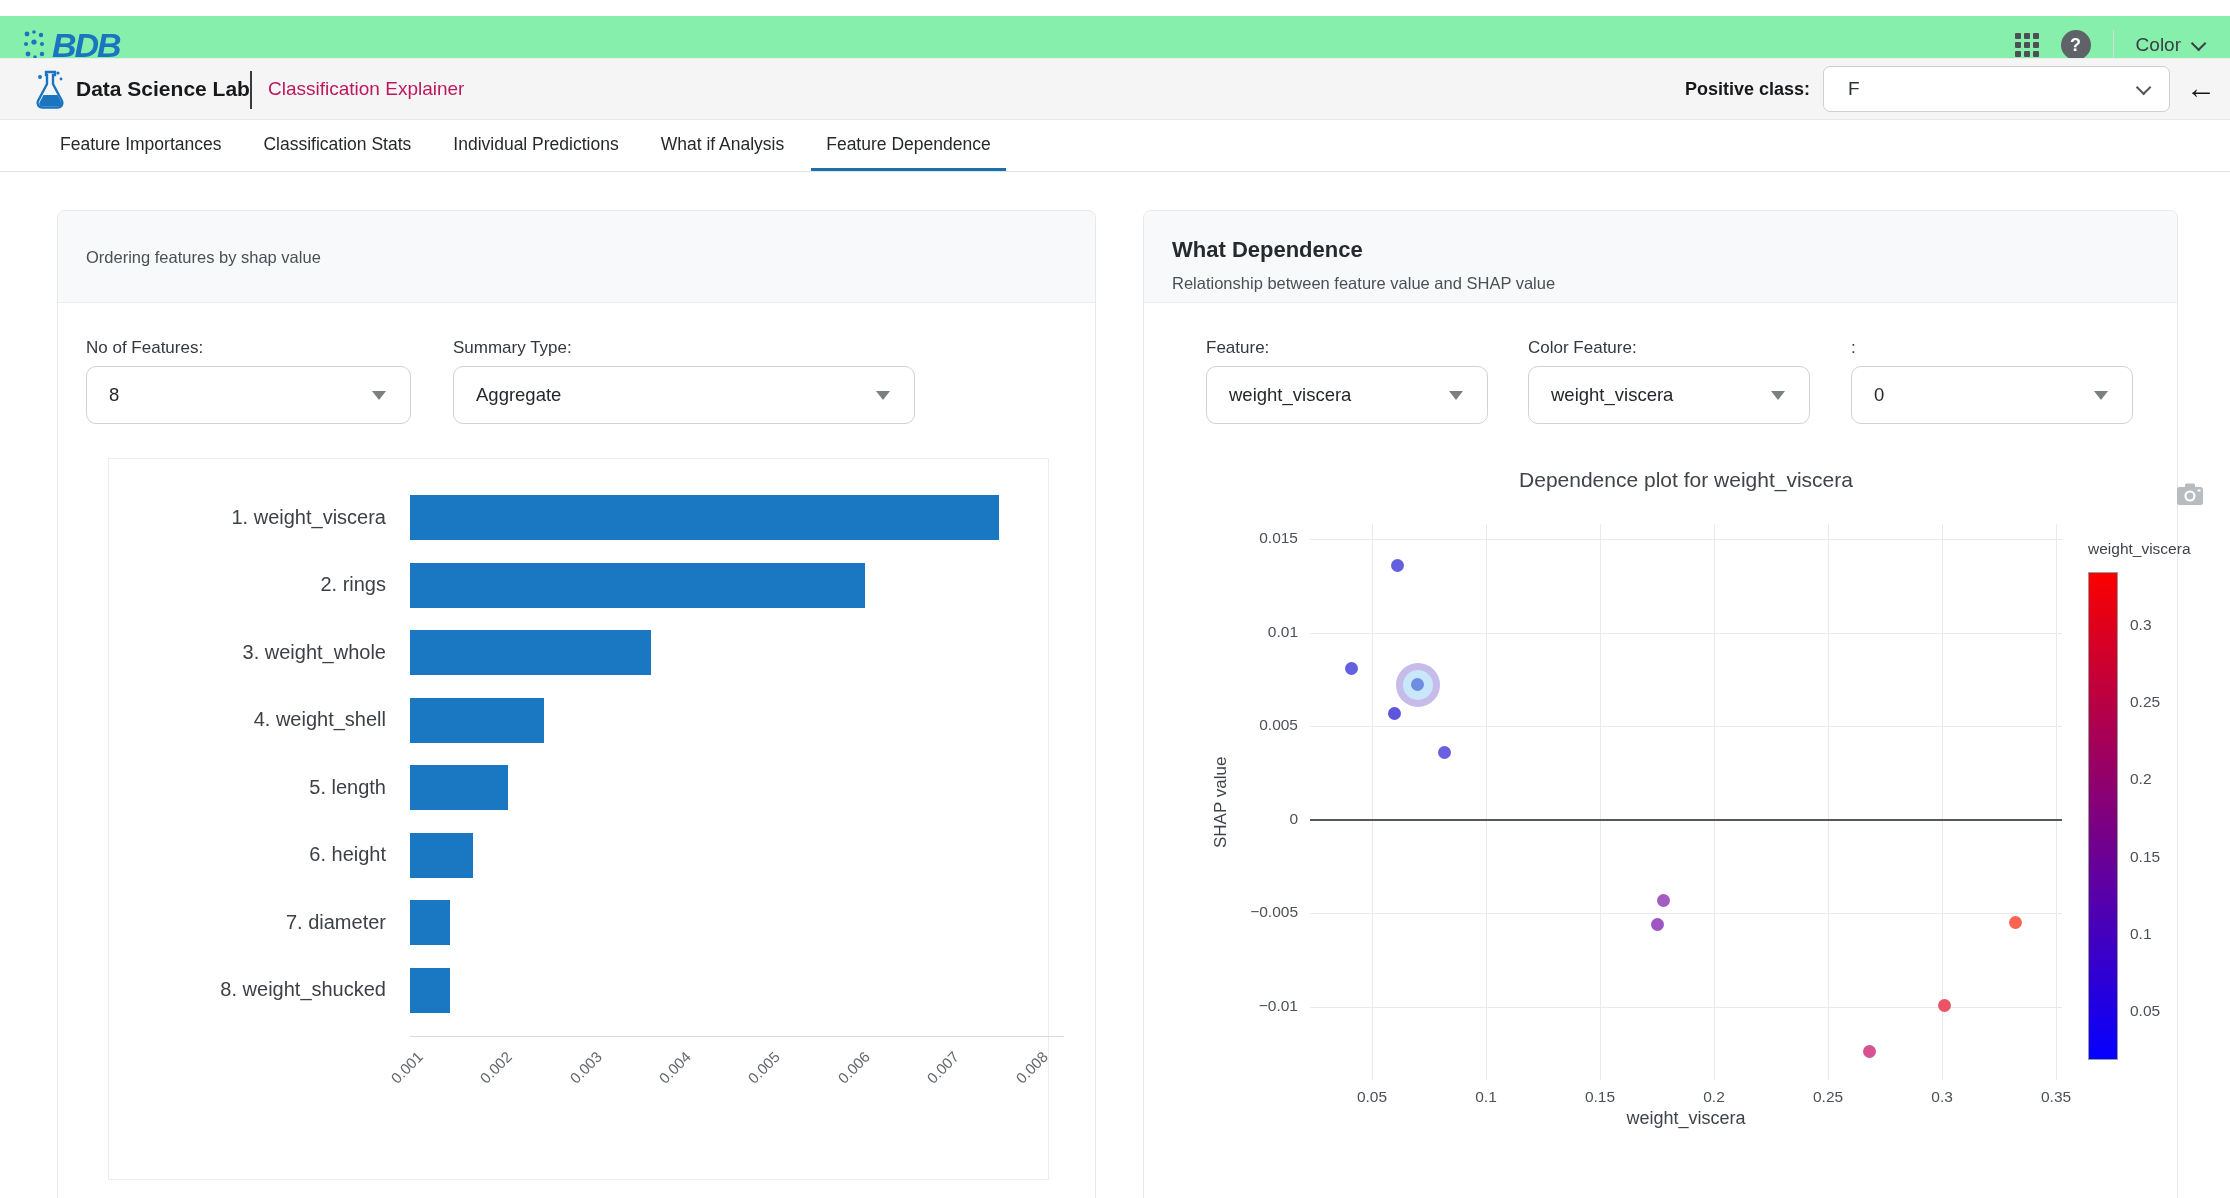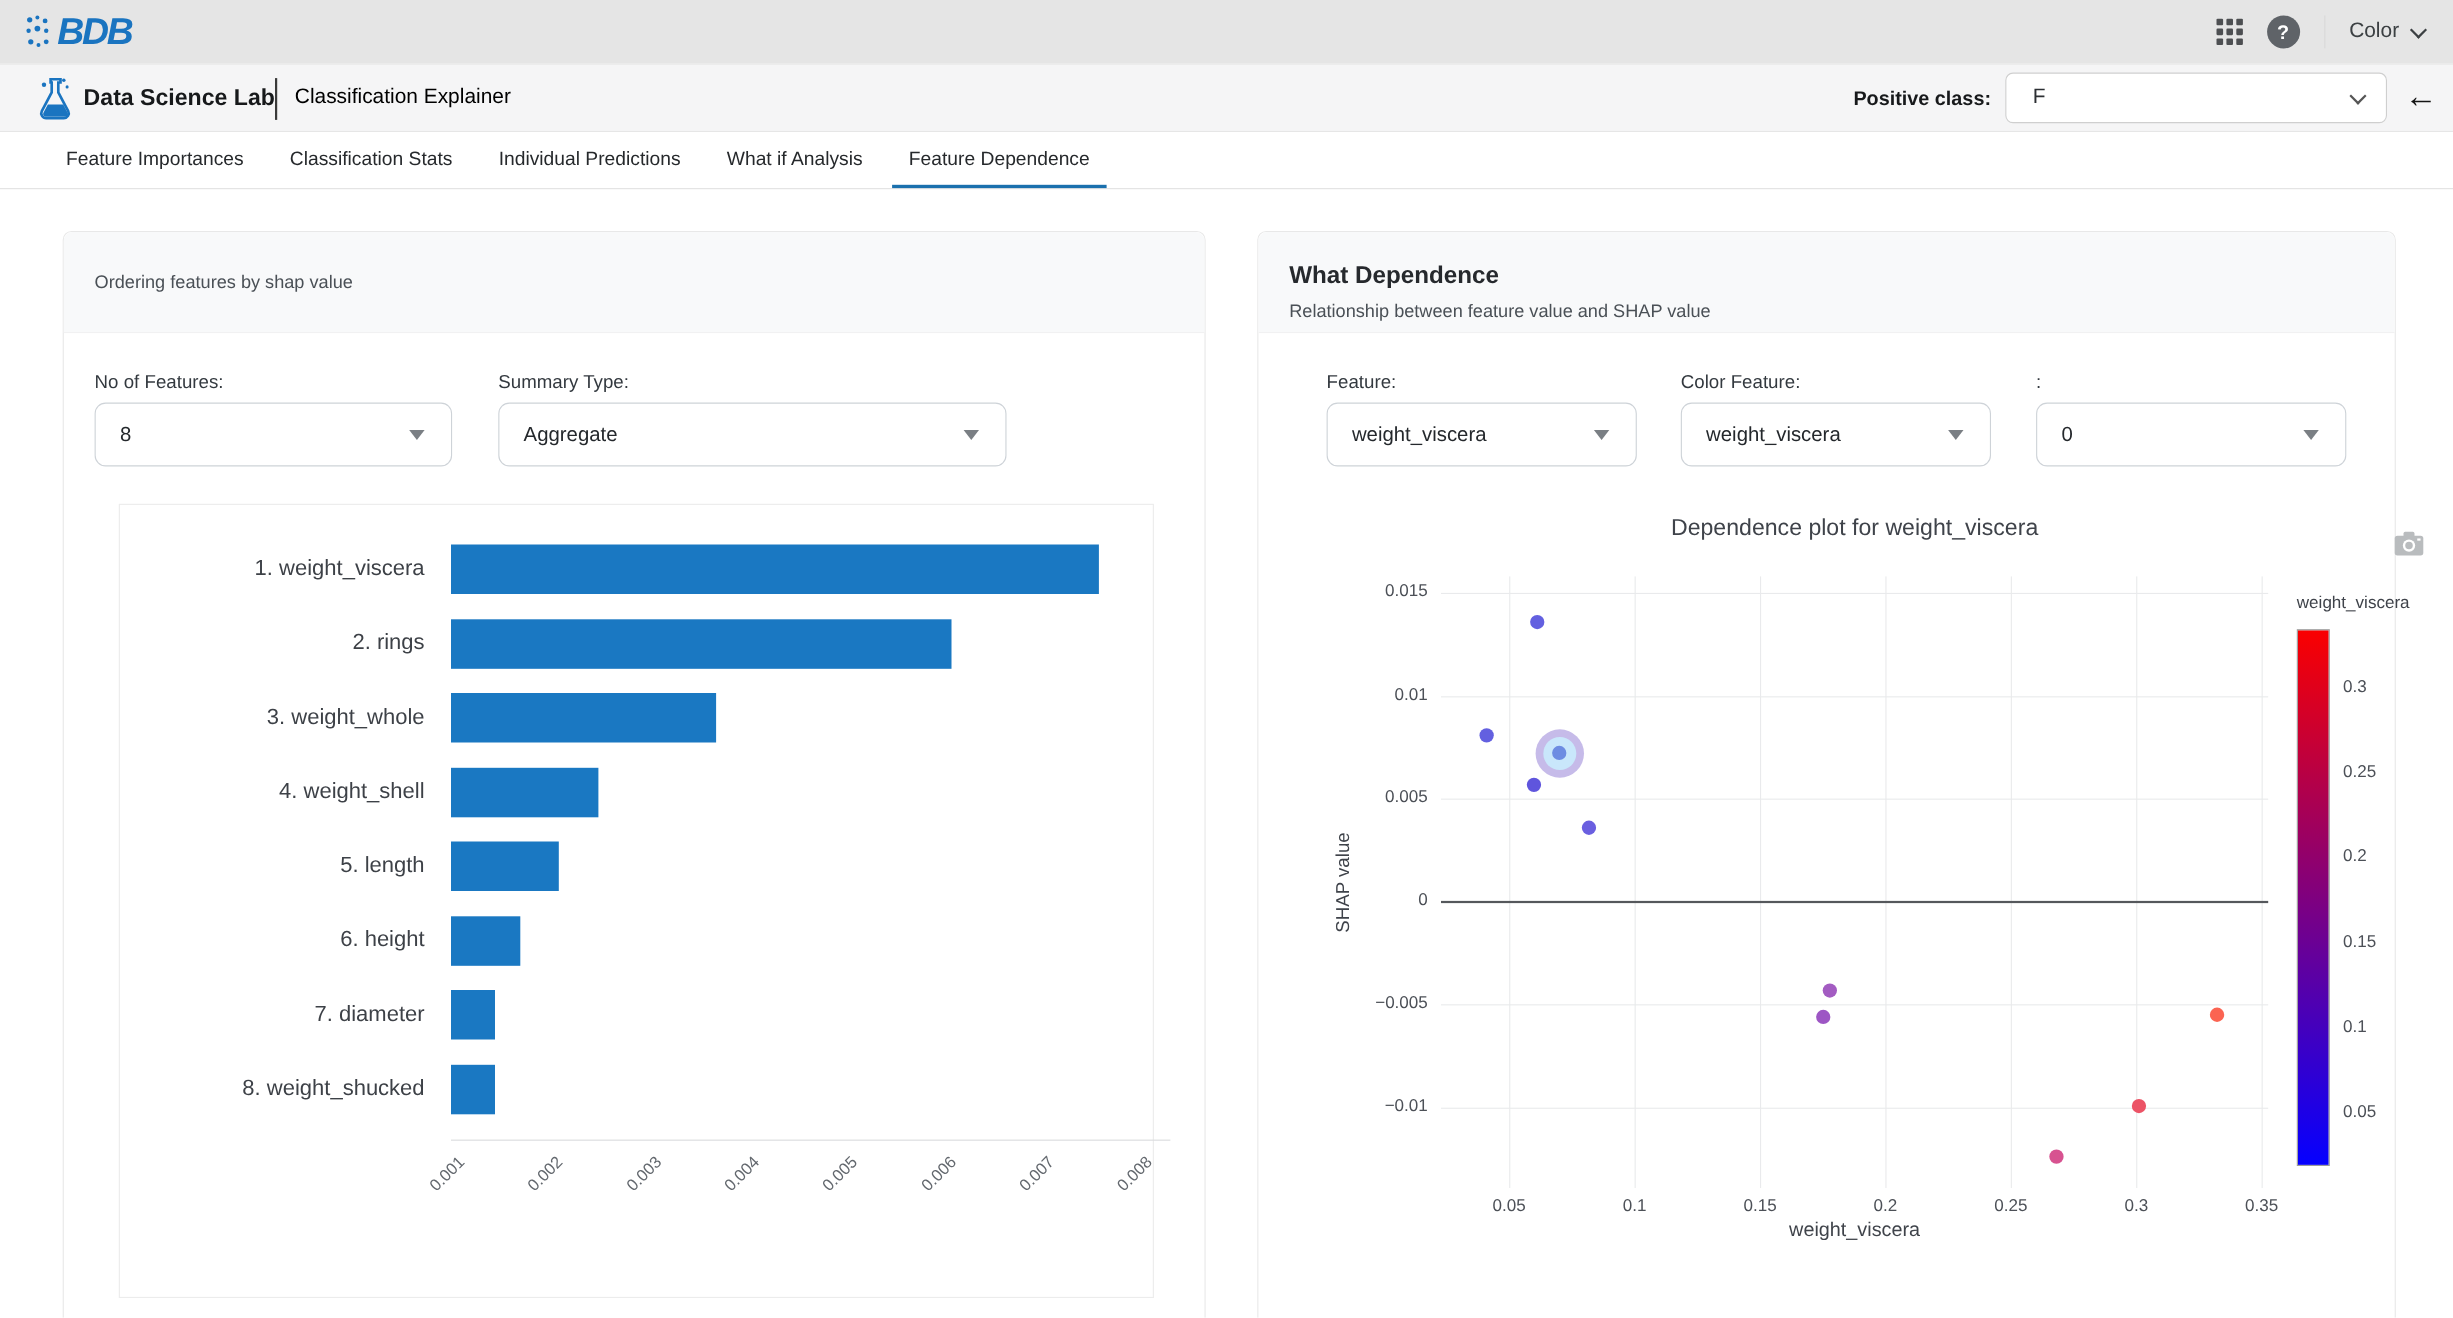--- a/index.html
+++ b/index.html
@@ -2,39 +2,39 @@
 <html><head>
 <meta charset="utf-8">
 <style>
   * { margin:0; padding:0; box-sizing:border-box; }
   html,body { background:#ffffff; }
   .screen {
     position:relative; width:2230px; height:1198px; overflow:hidden;
     font-family:"Liberation Sans", sans-serif; background:#fff; color:#24282c;
   }
   
-  .topbar { position:absolute; left:0; top:0; width:2230px; height:58px; background:#e5e5e5; }
+  .topbar { position:absolute; left:0; top:16px; width:2230px; height:58px; background:#86efac; }
   .logo { position:absolute; left:22px; top:8px; height:42px; display:flex; align-items:center; cursor:pointer; }
   .logo-text { font-size:34px; font-weight:800; font-style:italic; color:#1a74c0; letter-spacing:-2px; margin-left:4px; }
   .top-right { position:absolute; right:28px; top:0; height:58px; display:flex; align-items:center; gap:22px; }
   .apps-icon { display:grid; grid-template-columns:repeat(3,6px); grid-gap:3px; cursor:pointer; }
   .apps-icon i { width:6px; height:6px; background:#4d4f52; border-radius:1px; display:block; }
   .help-icon { width:30px; height:30px; border-radius:50%; background:#5f6368; color:#fff; font-size:18px; font-weight:700;
     display:flex; align-items:center; justify-content:center; cursor:pointer; }
   .vdiv { width:1px; height:30px; background:#d9d9d9; }
   .user { display:flex; align-items:center; gap:10px; cursor:pointer; font-size:19px; color:#3c4043; }
   .chev { width:11px; height:11px; border-right:2.5px solid #3c4043; border-bottom:2.5px solid #3c4043;
     transform:rotate(45deg) translateY(-3px); display:inline-block; }
   
   .subheader { position:absolute; left:0; top:58px; width:2230px; height:62px; background:#f5f5f6;
     border-top:1px solid #ececec; border-bottom:1px solid #e6e6e6; }
   .flask { position:absolute; left:30px; top:10px; }
   .app-title { position:absolute; left:76px; top:18px; font-size:21px; font-weight:700; color:#17191b; }
   .sub-pipe { position:absolute; left:250px; top:12px; width:2px; height:38px; background:#3a3a3a; }
-  .page-title { position:absolute; left:268px; top:19px; font-size:19px; color:#000000; }
+  .page-title { position:absolute; left:268px; top:19px; font-size:19px; color:#be185d; }
   .pc-label { position:absolute; right:420px; top:20px; font-size:18px; font-weight:700; color:#17191b; }
   .pc-select { position:absolute; right:60px; top:7px; width:347px; height:46px; background:#fff;
     border:1px solid #cfcfcf; border-radius:7px; cursor:pointer; display:flex; align-items:center; }
   .pc-select .val { margin-left:24px; font-size:19px; color:#2c2f33; }
   .pc-select .chev { position:absolute; right:22px; border-color:#555; }
   .back { position:absolute; right:14px; top:12px; font-size:30px; font-weight:600; color:#141414; cursor:pointer; line-height:34px; }
   
   .tabs { position:absolute; left:0; top:120px; width:2230px; height:52px; background:#fff;
     border-bottom:1px solid #e2e2e2; display:flex; align-items:stretch; padding-left:45px; }
   .tab { font-size:17.5px; color:#26292c; display:flex; align-items:center; padding:0 15px; margin-right:12px;

